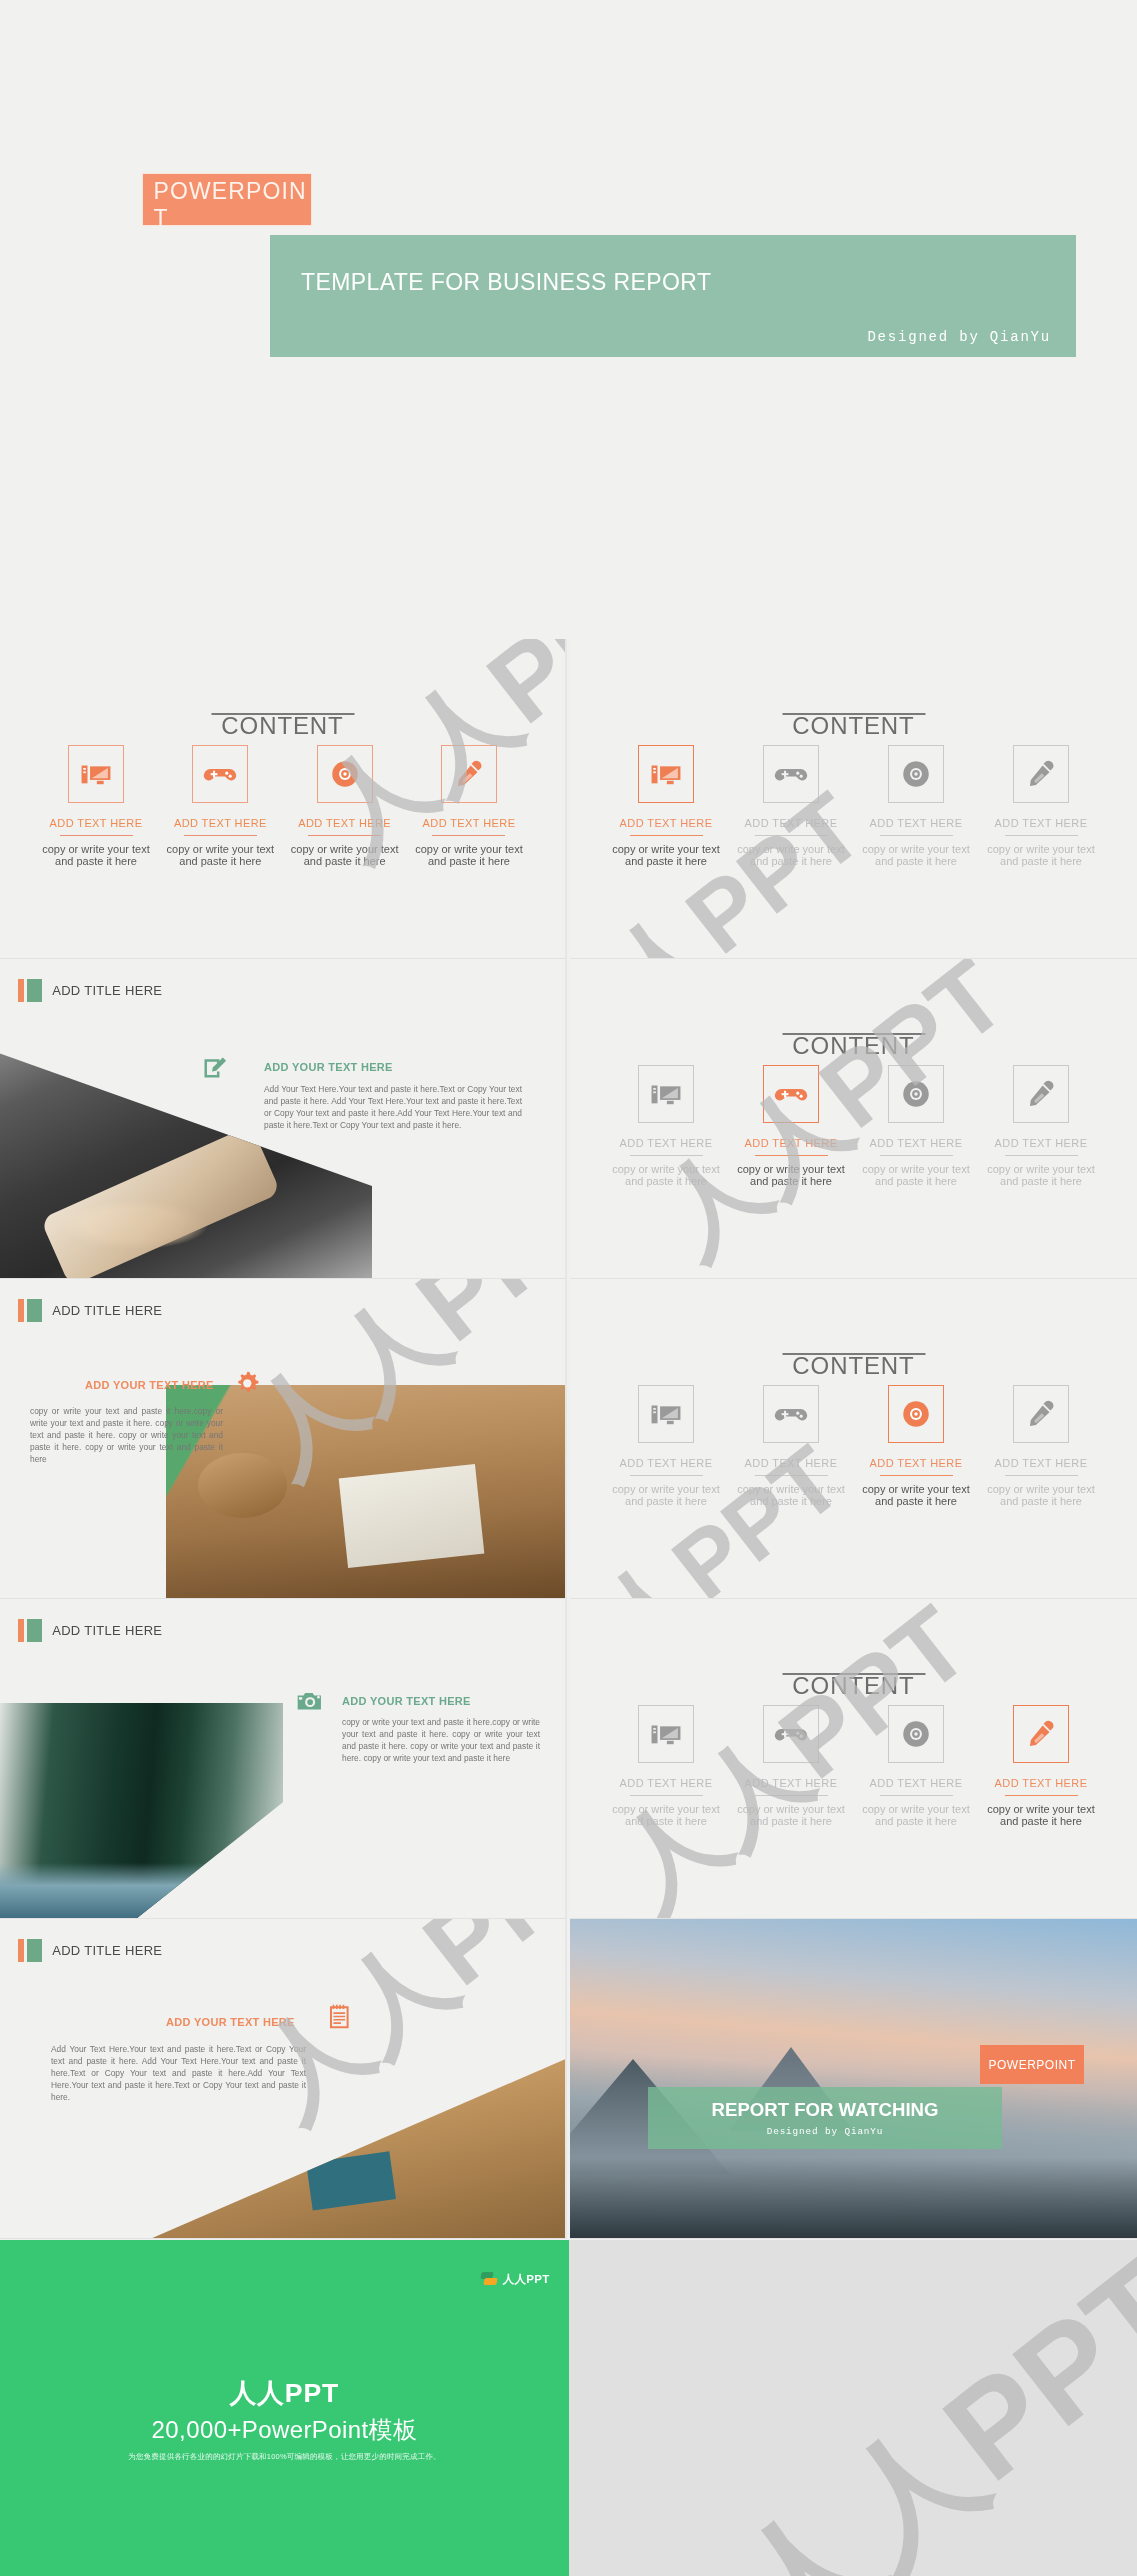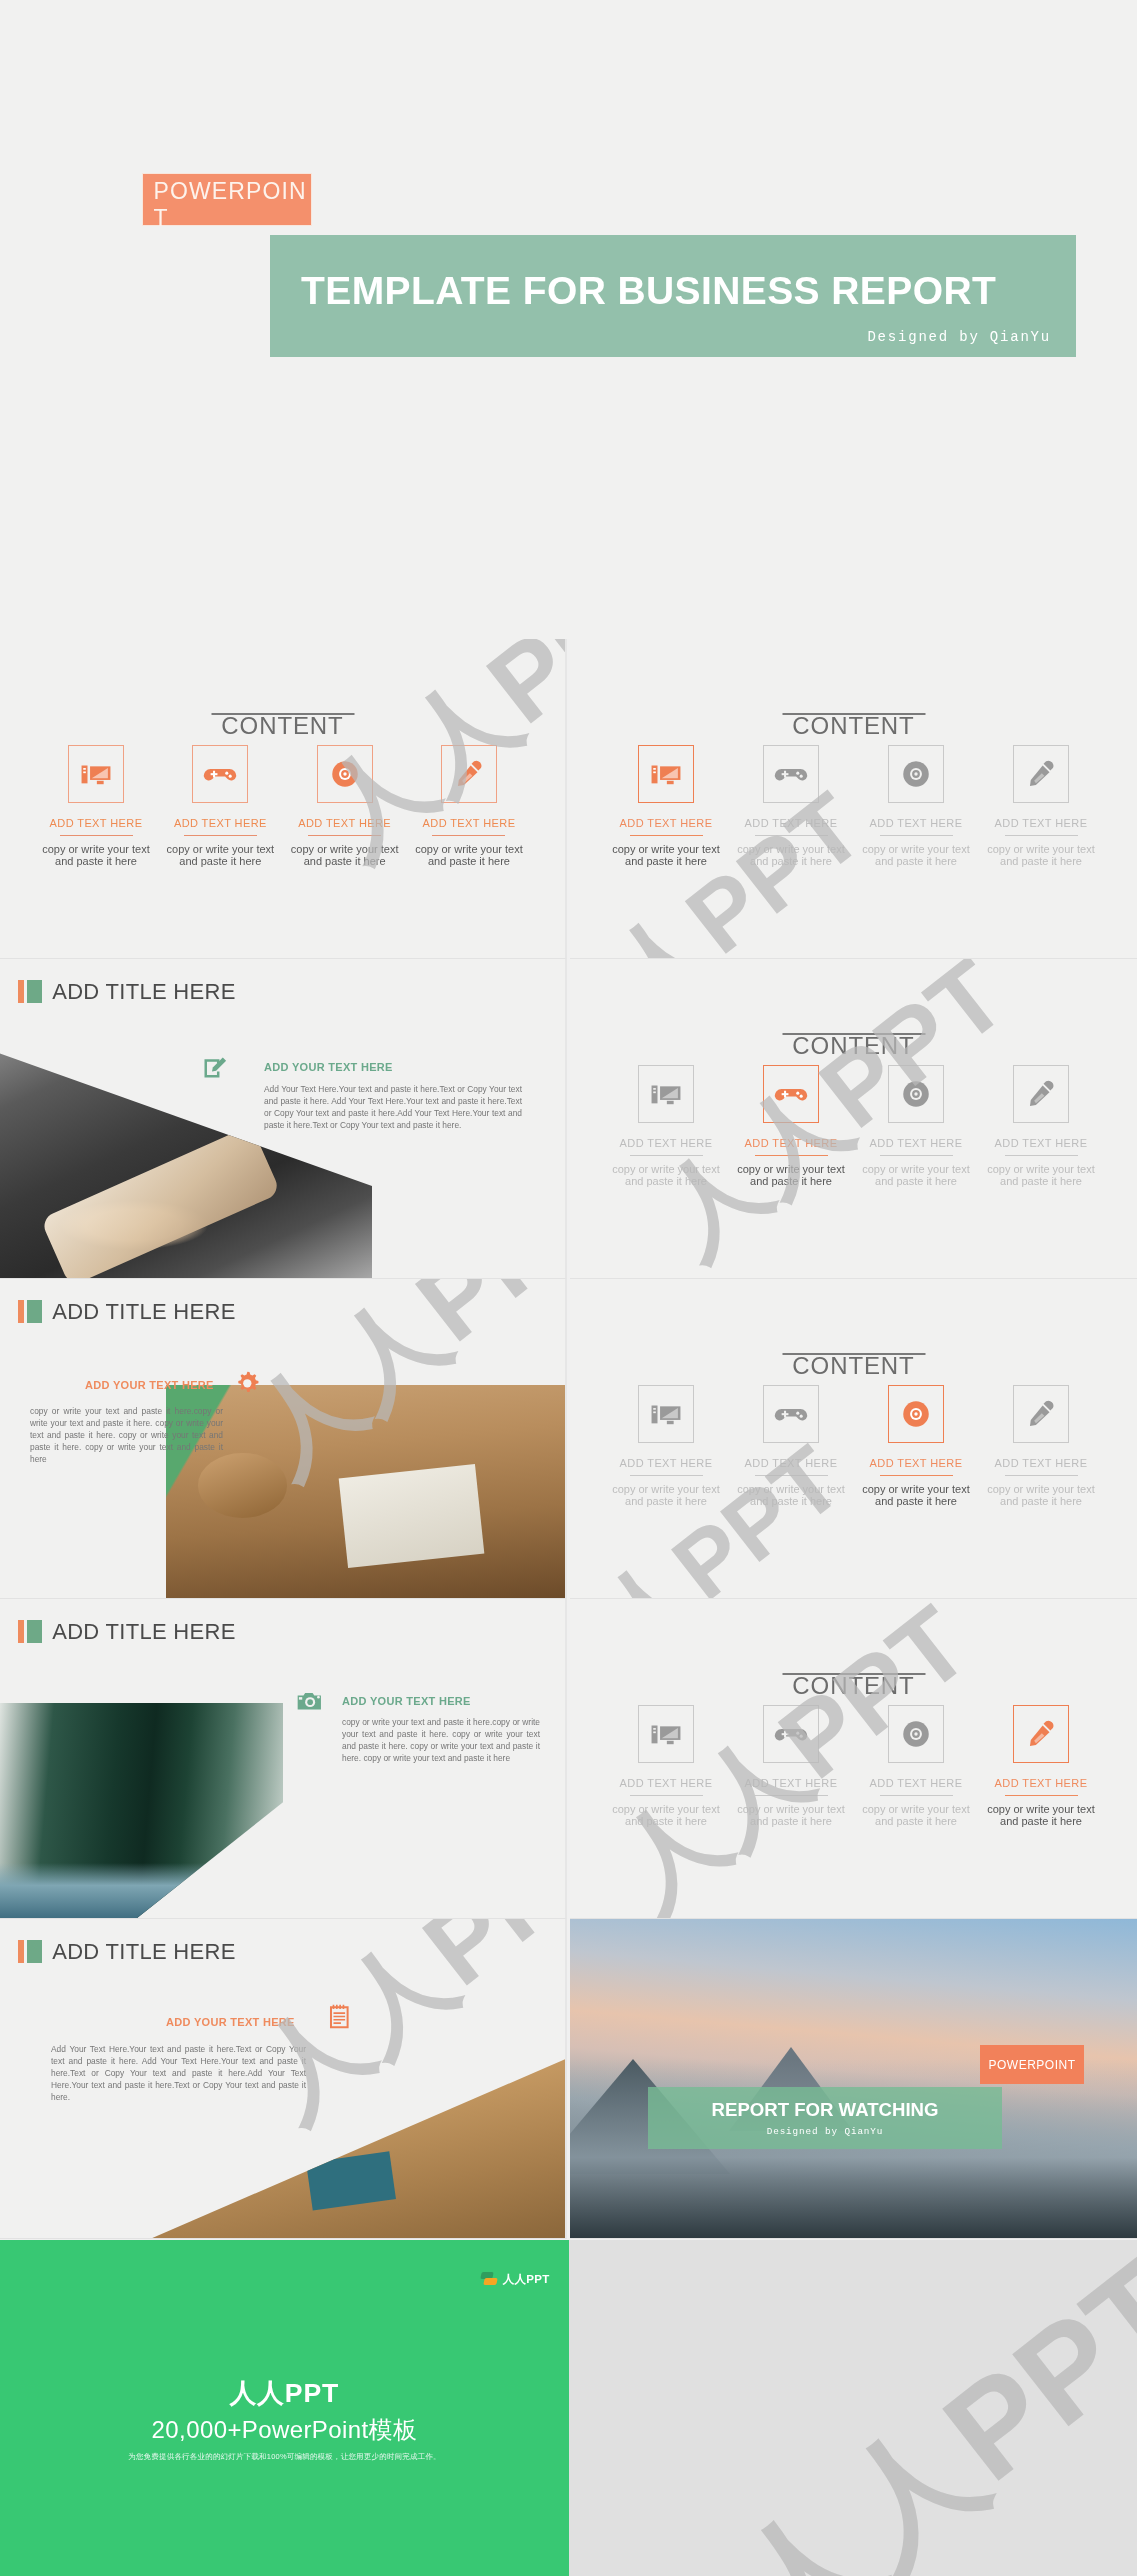--- a/index.html
+++ b/index.html
@@ -21,21 +21,21 @@
     position: absolute; left: 10.6px; top: 4.4px; width: 155px;
     font-size: 23px; color: #fdf3ec; letter-spacing: 1.1px;
     font-weight: 300; line-height: 26.6px; word-break: break-all;
   }
   .hero-band {
     position: absolute; left: 270px; top: 235px; width: 806px; height: 122px;
     background: #93c0ab;
   }
   .hero-title {
     position: absolute; left: 31px; top: 34px; width: 744px;
-    color: #ffffff; font-size: 39px; font-weight: bold; letter-spacing: 0.4px;
+    color: #ffffff; font-size: 23px; font-weight: normal; letter-spacing: 0.4px;
   }
   .hero-sub {
     position: absolute; right: 25px; bottom: 12.4px;
     color: #ffffff; font-size: 14px; letter-spacing: 1.8px;
     font-family: "Liberation Mono", monospace;
   }
 
   
   .grid { position: absolute; left: 0; top: 639px; width: 1138px; height: 1600px; }
   .row { position: relative; width: 1138px; height: 320px; }
@@ -67,21 +67,21 @@
   .c-item.on .c-desc  { color: #555; }
   .c-item.all .c-box   { border-color: #f0a184; }
   .c-item.all .c-label { color: #ee8a51; }
   .c-item.all .c-line  { background: #e89070; }
   .c-item.all .c-desc  { color: #595959; }
 
   
   .s-head { position: absolute; top: 19.5px; left: 17.7px; display: flex; align-items: center; }
   .s-head .bar-o { width: 6.2px; height: 23px; background: #ef8b5e; }
   .s-head .bar-g { width: 15px; height: 23px; background: #6ea987; margin-left: 2.7px; }
-  .s-head .s-h-t { margin-left: 10.6px; font-size: 22px; color: #4a4a4a; letter-spacing: 0.3px; }
+  .s-head .s-h-t { margin-left: 10.6px; font-size: 13px; color: #4a4a4a; letter-spacing: 0.3px; }
   .s-sub   { font-size: 11px; font-weight: bold; letter-spacing: 0.3px; }
   .s-sub.green  { color: #6ba98c; }
   .s-sub.orange { color: #ef8b5e; }
   .s-body  { font-size: 8.4px; line-height: 12px; color: #767676; text-align: justify; }
   .s-ico   { width: 26.6px; height: 26.6px; }
 
   
   .photo { position: absolute; background-size: cover; }
 
   

